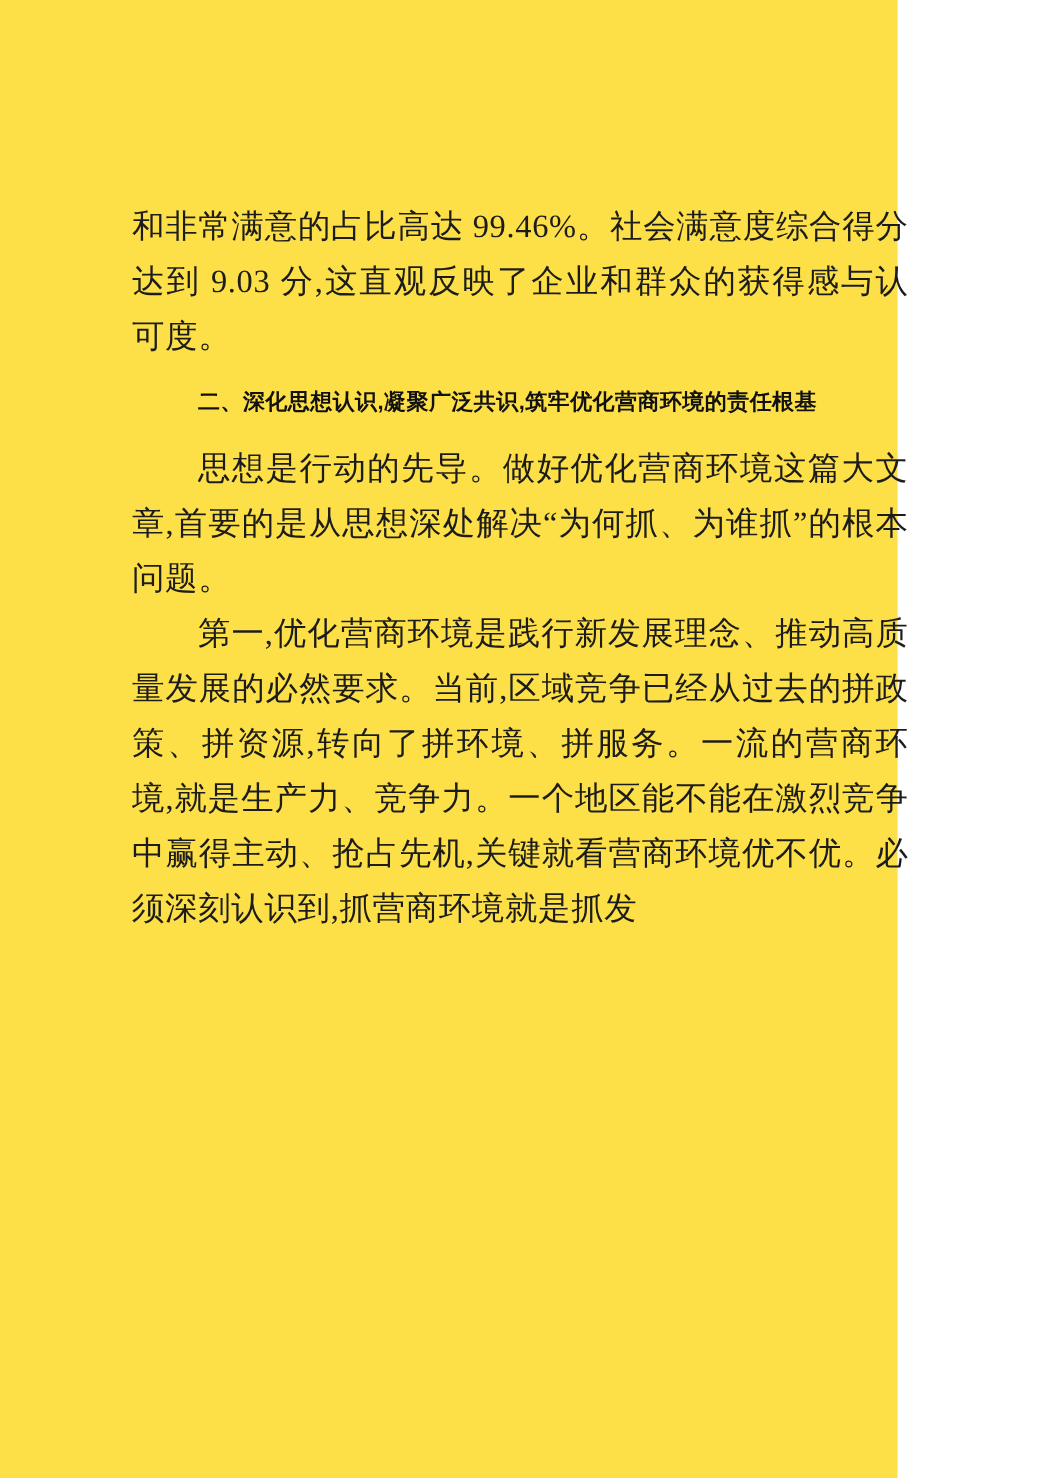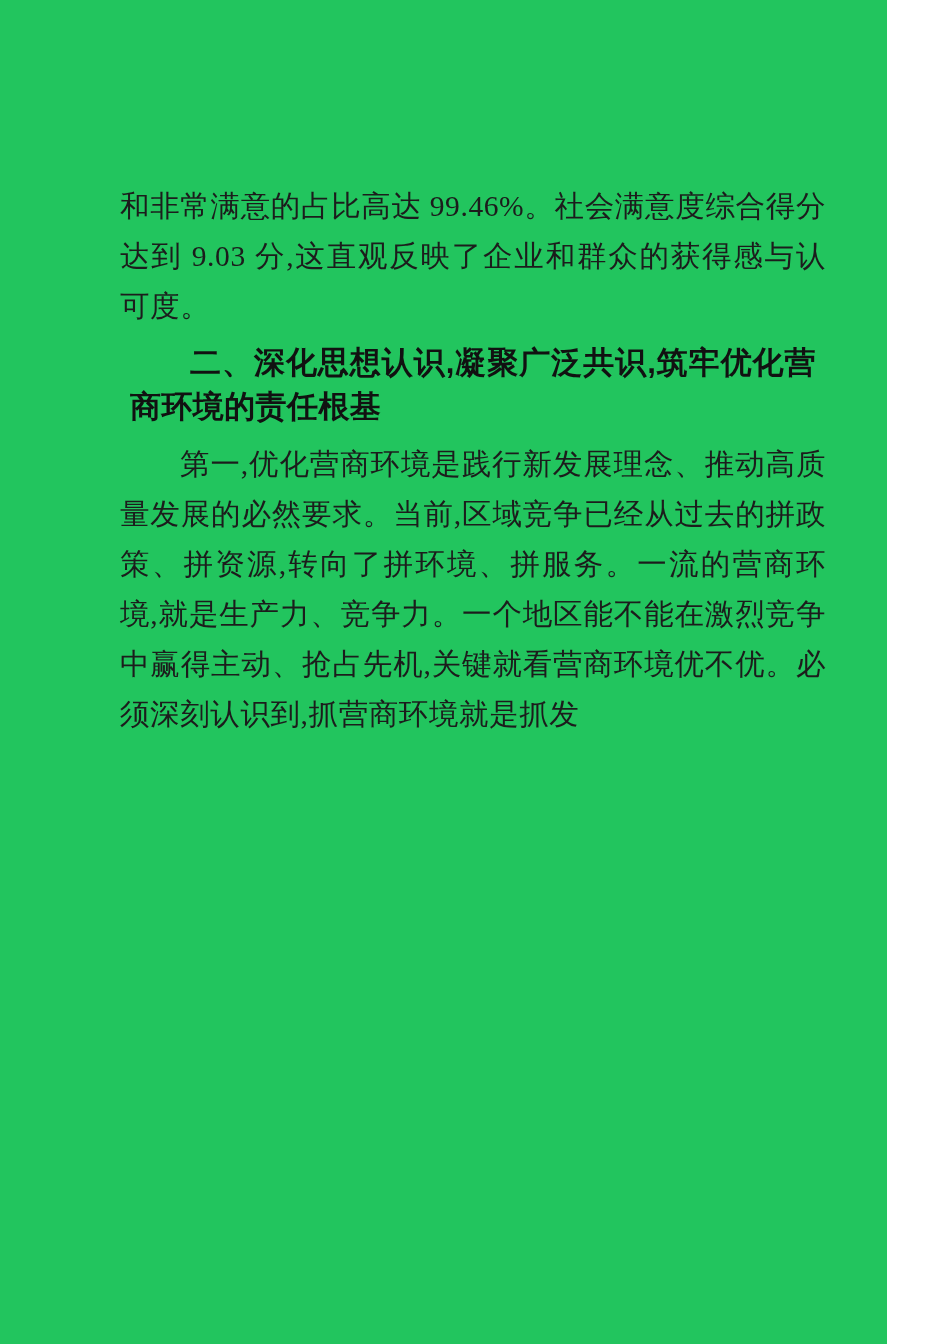--- a/index.html
+++ b/index.html
@@ -10,23 +10,23 @@
   body {
     width: 950px;
     height: 1344px;
     overflow: hidden;
     font-family: "Liberation Serif", "DejaVu Serif", serif;
     color: #1a1a1a;
   }
 
   .page {
     position: relative;
-    width: 887px;
+    width: 816px;
     height: 1344px;
-    background: #22c55e;
+    background: #fde047;
     box-sizing: border-box;
     text-decoration: underline;
   }
 
   .doc-body {
     position: absolute;
     left: 120px;
     top: 181px;
     width: 706px;
   }
@@ -49,23 +49,23 @@
   .para.cont {
     text-indent: 0;
   }
 
   .para.indent {
     text-indent: 60px;
   }
 
   
   .heading {
-    margin: 10px;
-    font-size: 31px;
-    line-height: 44px;
+    margin: 0;
+    font-size: 20px;
+    line-height: 70px;
     letter-spacing: 0.4px;
     text-align: justify;
     text-justify: inter-ideograph;
     font-weight: 700;
     text-indent: 60px;
     color: #111111;
     font-family: "Liberation Sans", "DejaVu Sans", sans-serif;
     word-break: break-all;
   }
 </style>
@@ -73,17 +73,18 @@
 <body>
 
 <div class="page">
   <div class="doc-body">
 
     <p class="para cont">和非常满意的占比高达 99.46%。社会满意度综合得分达到 9.03 分,这直观反映了企业和群众的获得感与认可度。</p>
 
 
     <p class="heading">二、深化思想认识,凝聚广泛共识,筑牢优化营商环境的责任根基</p>
 
+    <p class="para indent">思想是行动的先导。做好优化营商环境这篇大文章,首要的是从思想深处解决“为何抓、为谁抓”的根本问题。</p>
 
     <p class="para indent">第一,优化营商环境是践行新发展理念、推动高质量发展的必然要求。当前,区域竞争已经从过去的拼政策、拼资源,转向了拼环境、拼服务。一流的营商环境,就是生产力、竞争力。一个地区能不能在激烈竞争中赢得主动、抢占先机,关键就看营商环境优不优。必须深刻认识到,抓营商环境就是抓发</p>
 
   </div>
 </div>
 
 </body></html>

